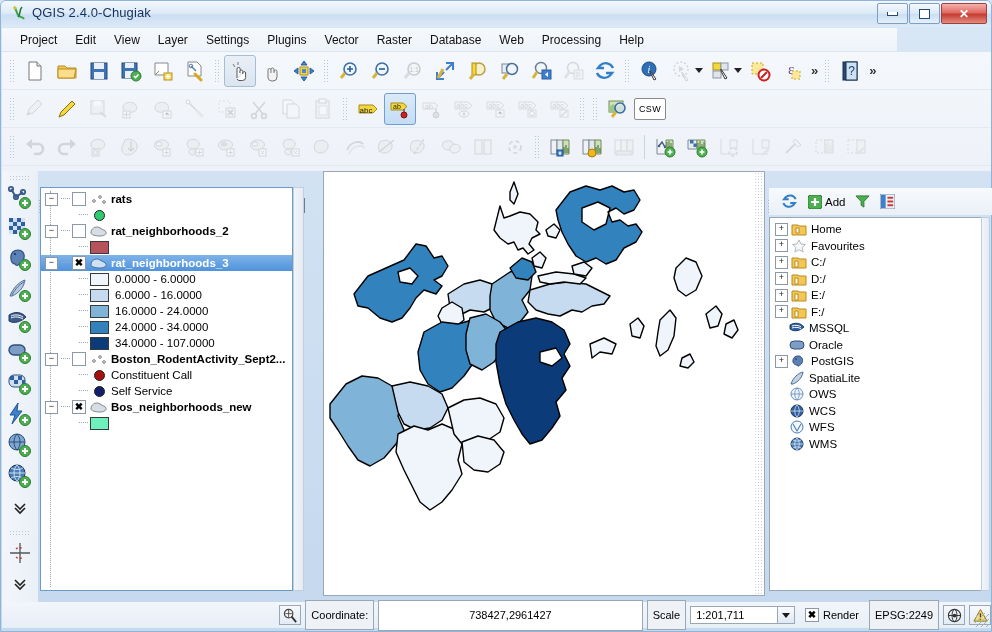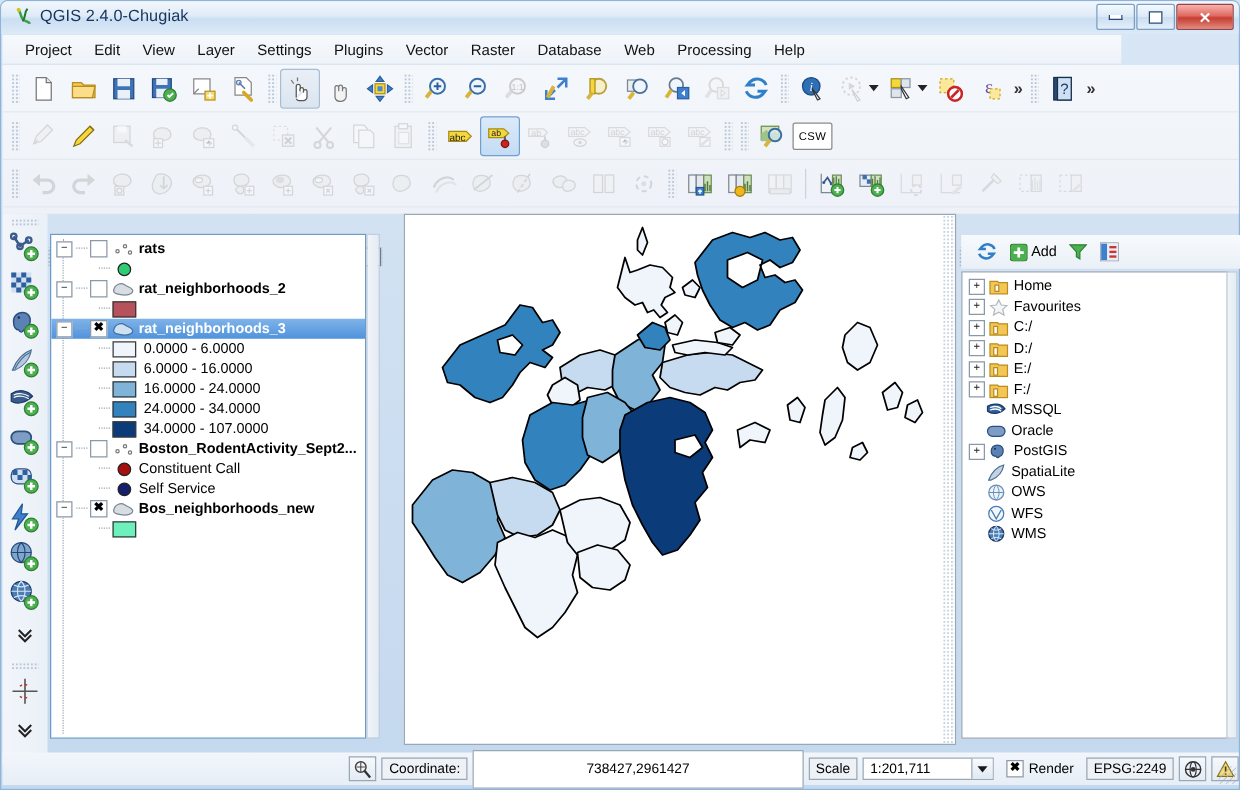--- a/index.html
+++ b/index.html
@@ -142,21 +142,21 @@
   .brow .bi{width:17px;height:14px;margin-right:4px;flex:none;display:flex;align-items:center;justify-content:center;}
   .br-scroll{position:absolute;right:2px;top:46px;width:9px;height:374px;
              background:linear-gradient(90deg,#f1f5fa,#e4ebf3);border:1px solid #c3cedb;box-sizing:border-box;}
 
   
   .status{
     position:absolute;left:1px;bottom:3px;width:989px;height:26px;
     background:linear-gradient(180deg,#f2f6fb,#e7eef6);
     display:flex;align-items:center;padding-left:4px;box-sizing:border-box;gap:4px;
   }
-  .sfield{border:1px solid #9aa7b5;background:#eef2f7;height:18px;display:flex;align-items:center;
+  .sfield{border:1px solid #9aa7b5;background:#eef2f7;height:30px;display:flex;align-items:center;
           padding:0 5px;font-size:11px;box-sizing:border-box;}
   .sinput{border:1px solid #9aa7b5;background:#fff;height:31px;display:flex;align-items:center;
           justify-content:center;font-size:11px;box-sizing:border-box;}
   .scombo{border:1px solid #9aa7b5;background:#fff;height:18px;display:flex;align-items:center;
           font-size:11px;box-sizing:border-box;position:relative;padding-left:5px;}
   .combo-arrow{position:absolute;right:0;top:0;width:16px;height:16px;
      background:linear-gradient(180deg,#f8fbfe,#dfe9f4);border-left:1px solid #9aa7b5;
      display:flex;align-items:center;justify-content:center;}
   .ca-tri{width:0;height:0;border-left:4px solid transparent;border-right:4px solid transparent;border-top:5px solid #1a1a1a;}
   .sbtn{width:22px;height:20px;border:1px solid #9aa7b5;background:linear-gradient(180deg,#f6f9fc,#e3ebf4);
@@ -1194,20 +1194,30 @@
                 <circle cx="8" cy="7" r="6" fill="#eaf2fa" stroke="#6b90b8"></circle>
                 <path d="M2 7h12M8 1c3 3 3 9 0 12M8 1c-3 3-3 9 0 12" fill="none" stroke="#6b90b8" stroke-width=".8"></path>
               </svg>
             </span>
           <span>OWS</span>
         </div>
         <div class="brow">
           <span class="exp" style="border:none;background:none;"></span>
           <span class="bi">
               <svg width="16" height="14" viewBox="0 0 16 14">
+                <circle cx="8" cy="7" r="6" fill="#2f5f9e" stroke="#17304f"></circle>
+                <path d="M2 7h12M8 1c3 3 3 9 0 12M8 1c-3 3-3 9 0 12" fill="none" stroke="#d8e6f5" stroke-width=".8"></path>
+              </svg>
+            </span>
+          <span>WCS</span>
+        </div>
+        <div class="brow">
+          <span class="exp" style="border:none;background:none;"></span>
+          <span class="bi">
+              <svg width="16" height="14" viewBox="0 0 16 14">
                 <circle cx="8" cy="7" r="6" fill="#f2f7fc" stroke="#4a7cb5"></circle>
                 <path d="M4 4l4 7 4-7" fill="none" stroke="#4a7cb5" stroke-width="1.1"></path>
               </svg>
             </span>
           <span>WFS</span>
         </div>
         <div class="brow">
           <span class="exp" style="border:none;background:none;"></span>
           <span class="bi">
               <svg width="16" height="14" viewBox="0 0 16 14">

